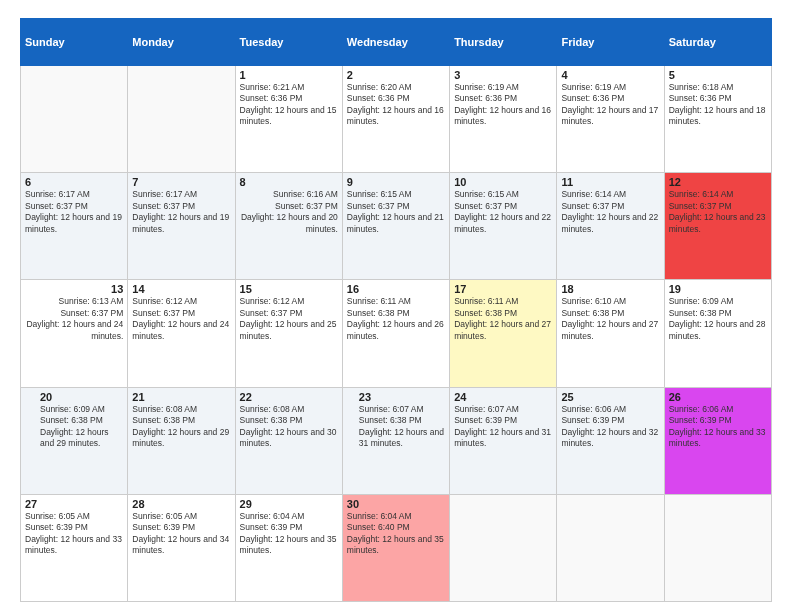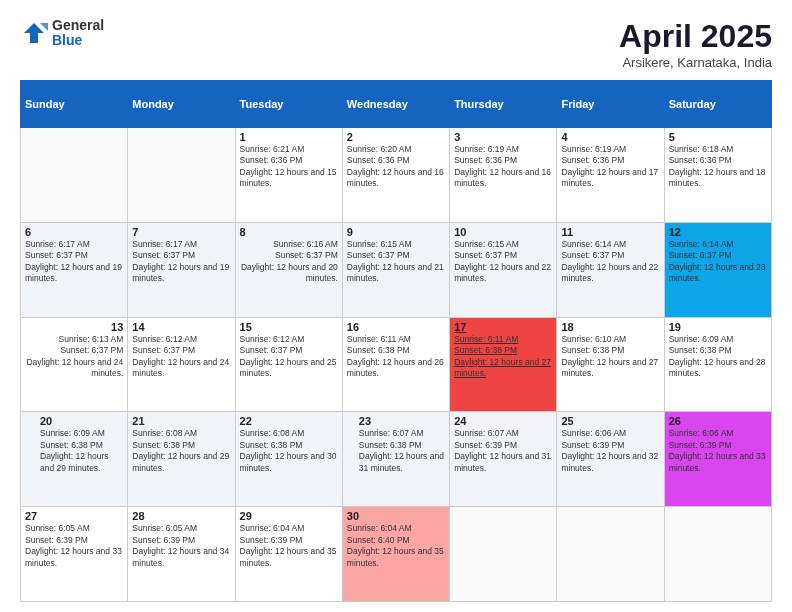--- a/index.html
+++ b/index.html
@@ -96,36 +96,20 @@
       color: #333;
     }
     .empty-cell {
       background: #f9f9f9;
     }
   </style>
 </head>
 <body>
 
 <div class="page">
-  <div class="header">
-    <div class="logo">
-      <svg class="logo-icon" viewBox="0 0 28 28">
-        <polygon points="14,4 24,14 18,14 18,24 10,24 10,14 4,14" fill="#1565c0"></polygon>
-        <polygon points="20,4 28,4 28,12" fill="#1565c0" opacity="0.7"></polygon>
-      </svg>
-      <div class="logo-text">
-        <span class="logo-general">General</span>
-        <span class="logo-blue">Blue</span>
-      </div>
-    </div>
-    <div class="title-block">
-      <div class="month-title">April 2025</div>
-      <div class="location">Arsikere, Karnataka, India</div>
-    </div>
-  </div>
 
   <table class="calendar">
     <thead>
       <tr>
         <th>Sunday</th>
         <th>Monday</th>
         <th>Tuesday</th>
         <th>Wednesday</th>
         <th>Thursday</th>
         <th>Friday</th>
@@ -197,21 +181,21 @@
             <div class="day-info" style="white-space: pre-line;">Sunrise: 6:15 AM
 Sunset: 6:37 PM
 Daylight: 12 hours and 22 minutes.</div>
           </td>
           <td style="background: rgb(240, 244, 248);">
             <span class="day-num">11</span>
             <div class="day-info" style="white-space: pre-line;">Sunrise: 6:14 AM
 Sunset: 6:37 PM
 Daylight: 12 hours and 22 minutes.</div>
           </td>
-          <td style="background: #0ea5e9;">
+          <td style="background: #ef4444;">
             <span class="day-num">12</span>
             <div class="day-info" style="white-space: pre-line;">Sunrise: 6:14 AM
 Sunset: 6:37 PM
 Daylight: 12 hours and 23 minutes.</div>
           </td>
         </tr>
         <tr>
           <td style="background: rgb(255, 255, 255); text-align: right;">
             <span class="day-num">13</span>
             <div class="day-info" style="white-space: pre-line;">Sunrise: 6:13 AM
@@ -229,21 +213,21 @@
             <div class="day-info" style="white-space: pre-line;">Sunrise: 6:12 AM
 Sunset: 6:37 PM
 Daylight: 12 hours and 25 minutes.</div>
           </td>
           <td style="background: rgb(255, 255, 255);">
             <span class="day-num">16</span>
             <div class="day-info" style="white-space: pre-line;">Sunrise: 6:11 AM
 Sunset: 6:38 PM
 Daylight: 12 hours and 26 minutes.</div>
           </td>
-          <td style="background: #ef4444; text-decoration: underline;">
+          <td style="background: #fef9c3;">
             <span class="day-num">17</span>
             <div class="day-info" style="white-space: pre-line;">Sunrise: 6:11 AM
 Sunset: 6:38 PM
 Daylight: 12 hours and 27 minutes.</div>
           </td>
           <td style="background: rgb(255, 255, 255);">
             <span class="day-num">18</span>
             <div class="day-info" style="white-space: pre-line;">Sunrise: 6:10 AM
 Sunset: 6:38 PM
 Daylight: 12 hours and 27 minutes.</div>

